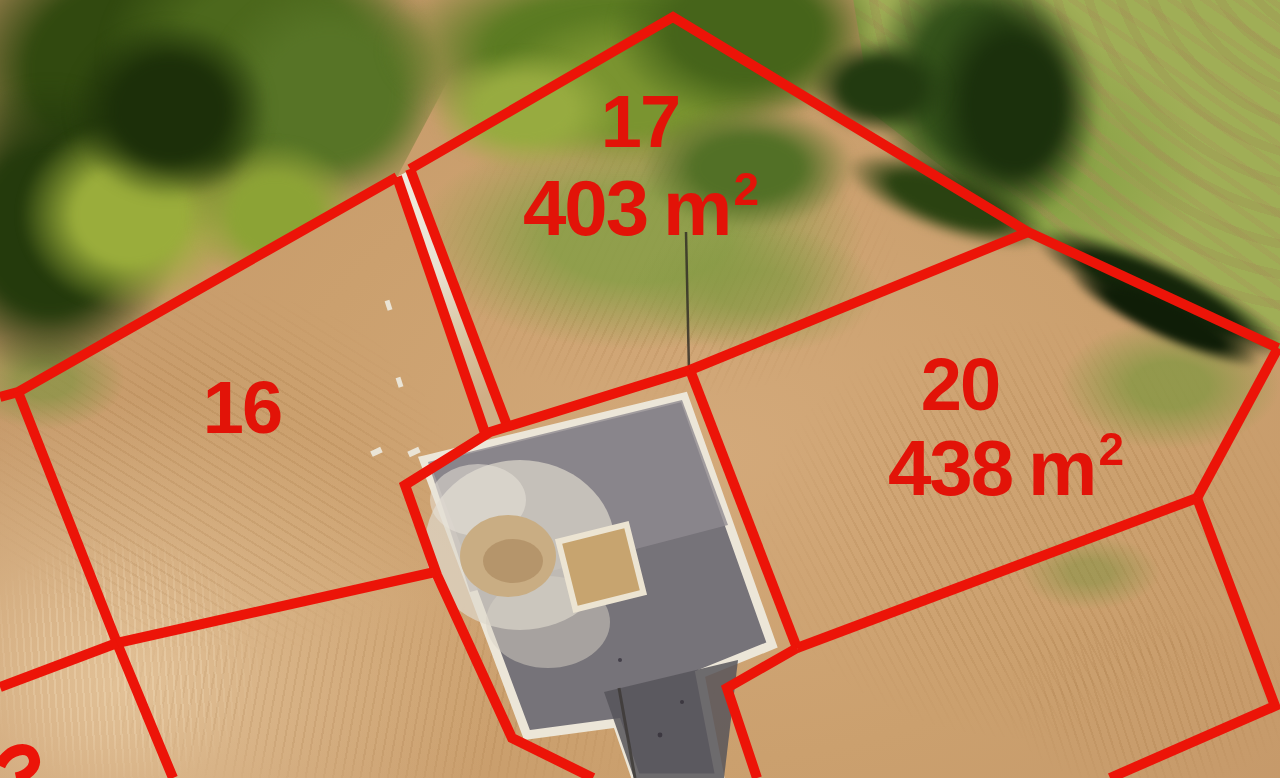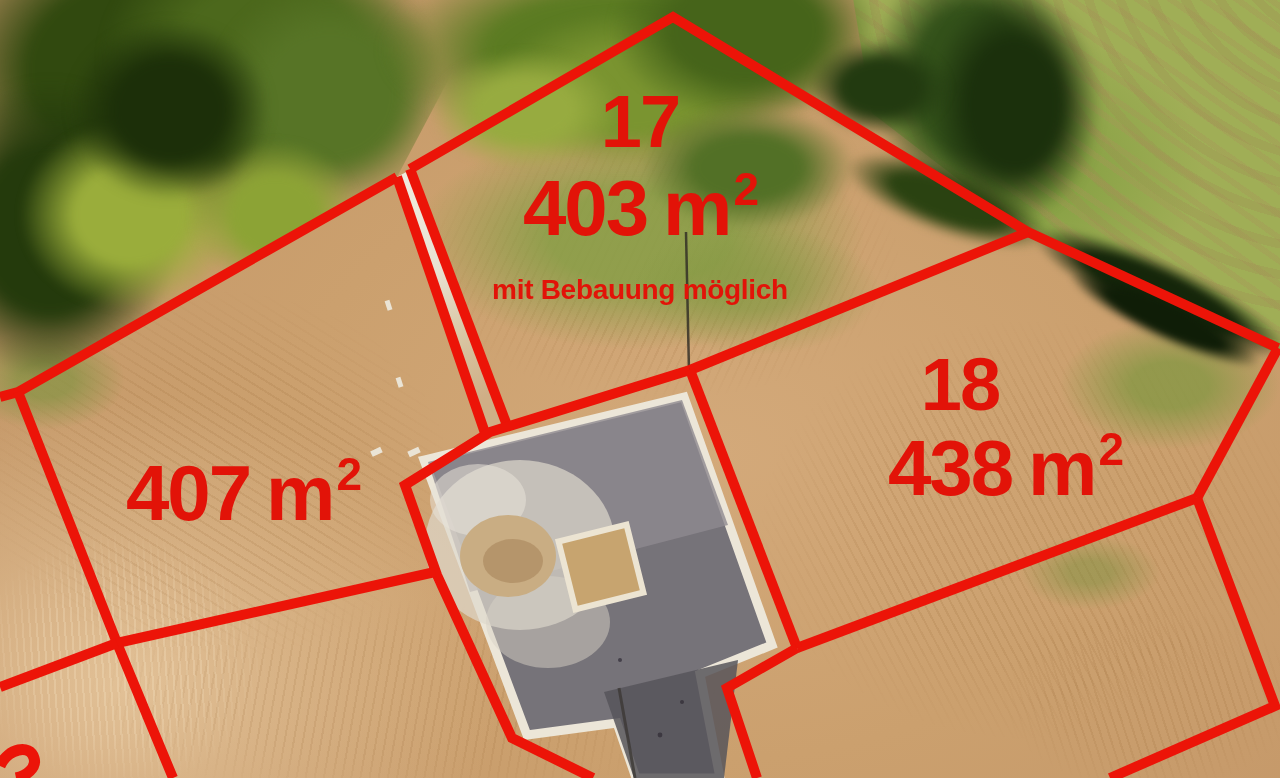--- a/index.html
+++ b/index.html
@@ -130,22 +130,21 @@
       <polyline points="1197,498 1275,706 1110,778" fill="none" stroke="#ec1408" stroke-width="10" stroke-linejoin="miter"></polyline>
       <polyline points="1028,232 690,370" fill="none" stroke="#ec1408" stroke-width="10" stroke-linejoin="miter"></polyline>
       <polyline points="690,370 490,432 405,485 437,575 512,738 593,778" fill="none" stroke="#ec1408" stroke-width="10" stroke-linejoin="miter"></polyline>
       <polyline points="690,370 797,648" fill="none" stroke="#ec1408" stroke-width="10" stroke-linejoin="miter"></polyline>
       <polyline points="797,648 727,688 757,778" fill="none" stroke="#ec1408" stroke-width="10" stroke-linejoin="miter"></polyline>
       <polyline points="117,643 435,572" fill="none" stroke="#ec1408" stroke-width="10" stroke-linejoin="miter"></polyline>
       <polyline points="18,392 117,643 173,778" fill="none" stroke="#ec1408" stroke-width="10" stroke-linejoin="miter"></polyline>
       <polyline points="117,643 0,687" fill="none" stroke="#ec1408" stroke-width="10" stroke-linejoin="miter"></polyline>
     </svg>
 
-  <div class="lbl area" style="left: 243px; top: 493px; color: rgb(226, 19, 8);"><span>407</span><span class="gap"></span><span>m</span><span class="sup">2</span></div>
+  <div class="lbl num" style="left: 242px; top: 408px; color: rgb(226, 19, 8);">16</div>
 
   <div class="lbl num" style="left: 640px; top: 122px; color: rgb(226, 19, 8);">17</div>
   <div class="lbl area" style="left: 640px; top: 208px; color: rgb(226, 19, 8); text-align: right;"><span>403</span><span class="gap"></span><span>m</span><span class="sup">2</span></div>
-  <div class="lbl note" style="left: 640px; top: 290px; color: rgb(226, 19, 8);">mit Bebauung möglich</div>
 
-  <div class="lbl num" style="left: 960px; top: 385px; color: rgb(226, 19, 8);">18</div>
+  <div class="lbl num" style="left: 960px; top: 385px; color: rgb(226, 19, 8);">20</div>
   <div class="lbl area" style="left: 961px; top: 468px; color: rgb(226, 19, 8); margin-left: 44px;"><span>438</span><span class="gap"></span><span>m</span><span class="sup">2</span></div>
 
 </div>
 
 </body></html>

